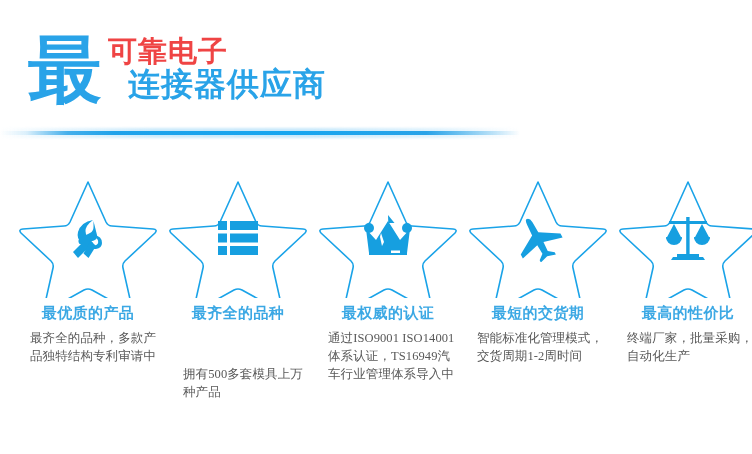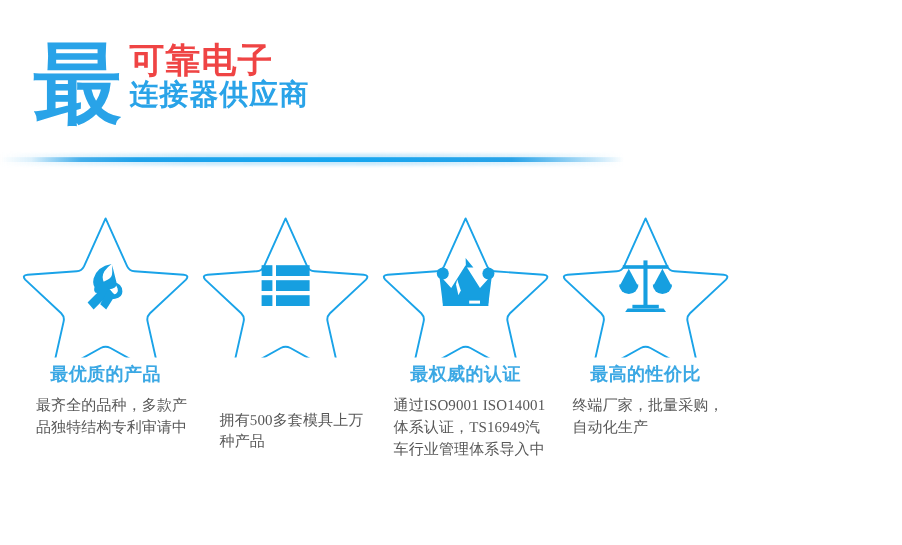--- a/index.html
+++ b/index.html
@@ -58,25 +58,26 @@
     font-size: 29px;
     font-weight: 700;
     color: #ef4444;
     letter-spacing: 1px;
     line-height: 1.05;
     margin-bottom: 2px;
   }
 
   .line-bottom {
     font-family: "Liberation Sans", "DejaVu Sans", sans-serif;
-    font-size: 24px;
+    font-size: 32px;
     font-weight: 700;
     color: #29a3e8;
     letter-spacing: 1px;
     line-height: 1.02;
+    margin-left: 20px;
   }
 
   
   .divider-wrap {
     position: absolute;
     left: 0px;
     top: 128px;
     width: 520px;
     height: 10px;
   }
@@ -231,20 +232,21 @@
               <rect x="1" y="1" width="9" height="9"></rect>
               <rect x="13" y="1" width="28" height="9"></rect>
               <rect x="1" y="13.5" width="9" height="9"></rect>
               <rect x="13" y="13.5" width="28" height="9"></rect>
               <rect x="1" y="26" width="9" height="9"></rect>
               <rect x="13" y="26" width="28" height="9"></rect>
             </g>
           </svg>
         </span>
       </div>
+      <div class="feat-title">最齐全的品种</div>
       <div class="feat-desc">拥有500多套模具上万种产品</div>
     </div>
 
     <div class="feature f3">
       <div class="star-box">
         <svg class="star-svg" width="150" height="122" viewBox="0 0 150 122">
           <path d="M75 6 L93 46 Q95 50 99 50 L140 53 Q145 53.5 142 57 L112 85 Q109 88 110 92 L119 132 Q120 137 115 134 L79 114 Q75 112 71 114 L35 134 Q30 137 31 132 L40 92 Q41 88 38 85 L8 57 Q5 53.5 10 53 L51 50 Q55 50 57 46 Z" fill="none" stroke="#1aa3e8" stroke-width="1.6" stroke-linejoin="round"></path>
         </svg>
         <span class="glyph">
           <svg width="50" height="46" viewBox="0 0 50 46">
@@ -257,20 +259,36 @@
               <rect x="28" y="35.5" width="9" height="2.5" fill="#ffffff"></rect>
               <path d="M18 18 L21 27 L19 31 L17 22 Z" fill="#ffffff"></path>
             </g>
           </svg>
         </span>
       </div>
       <div class="feat-title">最权威的认证</div>
       <div class="feat-desc">通过ISO9001 ISO14001体系认证，TS16949汽车行业管理体系导入中</div>
     </div>
 
+    <div class="feature f4">
+      <div class="star-box">
+        <svg class="star-svg" width="150" height="122" viewBox="0 0 150 122">
+          <path d="M75 6 L93 46 Q95 50 99 50 L140 53 Q145 53.5 142 57 L112 85 Q109 88 110 92 L119 132 Q120 137 115 134 L79 114 Q75 112 71 114 L35 134 Q30 137 31 132 L40 92 Q41 88 38 85 L8 57 Q5 53.5 10 53 L51 50 Q55 50 57 46 Z" fill="none" stroke="#1aa3e8" stroke-width="1.6" stroke-linejoin="round"></path>
+        </svg>
+        <span class="glyph">
+          <svg width="50" height="48" viewBox="0 0 50 48">
+            <g fill="#169fe0" transform="rotate(-28 25 24)">
+              <path d="M23.5 2 Q27 2 27.5 7.5 L28 19 L47 30.5 L47 35 L28 30 L27.5 40 L33 44.5 L33 47 L24.5 44.5 L16 47 L16 44.5 L21.5 40 L21 30 L2 35 L2 30.5 L21 19 L21.5 7.5 Q22 2 23.5 2 Z"></path>
+            </g>
+          </svg>
+        </span>
+      </div>
+      <div class="feat-title">最短的交货期</div>
+      <div class="feat-desc">智能标准化管理模式，交货周期1-2周时间</div>
+    </div>
 
     <div class="feature f5">
       <div class="star-box">
         <svg class="star-svg" width="150" height="122" viewBox="0 0 150 122">
           <path d="M75 6 L93 46 Q95 50 99 50 L140 53 Q145 53.5 142 57 L112 85 Q109 88 110 92 L119 132 Q120 137 115 134 L79 114 Q75 112 71 114 L35 134 Q30 137 31 132 L40 92 Q41 88 38 85 L8 57 Q5 53.5 10 53 L51 50 Q55 50 57 46 Z" fill="none" stroke="#1aa3e8" stroke-width="1.6" stroke-linejoin="round"></path>
         </svg>
         <span class="glyph">
           <svg width="46" height="46" viewBox="0 0 46 46">
             <g fill="#169fe0">
               <rect x="21.2" y="2" width="3.4" height="38"></rect>

